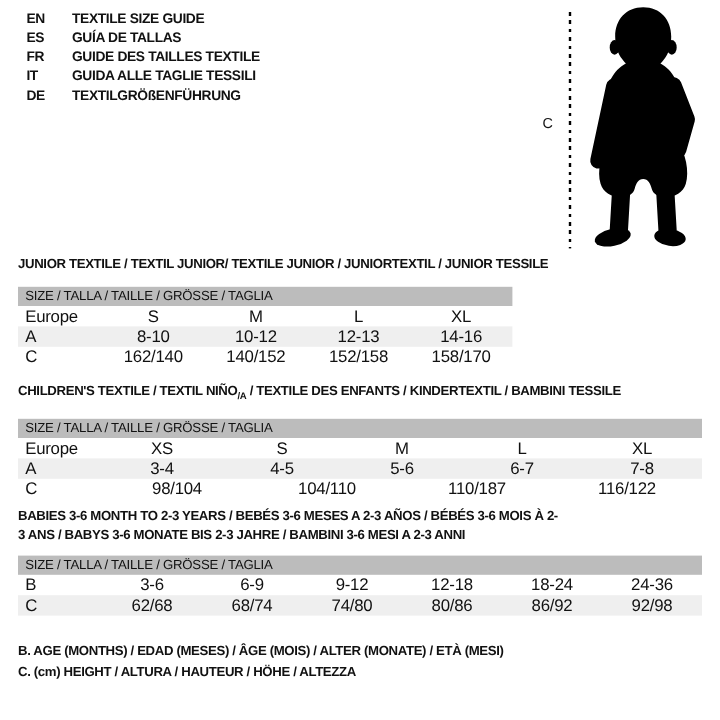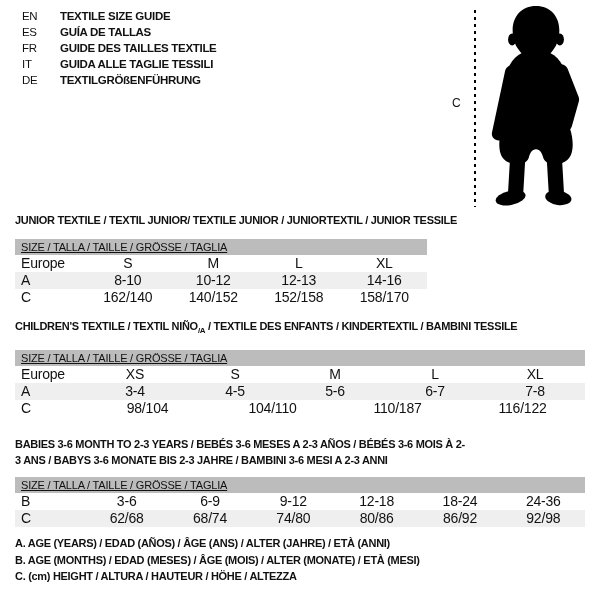--- a/index.html
+++ b/index.html
@@ -10,48 +10,48 @@
     width:600px;height:600px;background:#ffffff;
     font-family:"Liberation Sans", sans-serif;
     color:var(--ink);
     position:relative;overflow:hidden;
   }
   .page{position:absolute;inset:0;}
 
   
   .lang-list{position:absolute;left:22px;top:8px;}
   .lang-row{display:flex;line-height:16px;}
-  .lang-code{width:38px;font-size:11.5px;font-weight:400;letter-spacing:-0.3px;}
+  .lang-code{width:38px;font-size:11.5px;font-weight:700;letter-spacing:-0.3px;}
   .lang-title{font-size:11.5px;font-weight:700;letter-spacing:-0.3px;}
 
   
   .figure-area{position:absolute;left:440px;top:0;width:160px;height:215px;}
   .dash-line{
     position:absolute;left:34px;top:10px;width:2px;height:197px;
     background:repeating-linear-gradient(to bottom, #000 0 3px, transparent 3px 7px);
   }
   .c-label{position:absolute;left:12px;top:96px;font-size:12px;font-weight:400;}
   .baby-svg{position:absolute;left:44px;top:5px;width:104px;height:203px;}
 
   
   .sec{position:absolute;left:15px;width:570px;}
   #section-0{top:212px;}
   #section-1{top:318px;}
-  #section-2{top:422px;margin-top:14px;}
+  #section-2{top:422px;}
   .sec-heading{
     font-size:11px;font-weight:700;letter-spacing:-0.3px;line-height:16px;
   }
   #section-2 .sec-heading{width:452px;}
   .sec-heading .sub{font-size:8px;vertical-align:sub;}
   .tbl{margin-top:11px;width:570px;}
   #section-0 .tbl{width:412px;}
   #section-2 .tbl{margin-top:9px;}
   .tbl-header{
     background:var(--bar);height:16px;line-height:16px;
-    font-size:11px;letter-spacing:-0.2px;padding-left:6px;text-decoration:underline;
+    font-size:11px;letter-spacing:-0.2px;padding-left:6px;
   }
   .tbl-row{display:flex;height:17px;line-height:17px;font-size:14px;letter-spacing:-0.2px;}
   .tbl-row.shaded{background:var(--stripe);}
   .cell-label{width:70px;padding-left:6px;box-sizing:border-box;text-align:left;}
   .cell-val{flex:1;text-align:center;}
 
   
   .footnotes{position:absolute;left:15px;top:535px;}
   .footnote{font-size:11px;font-weight:700;letter-spacing:-0.3px;line-height:16.5px;}
 </style>
@@ -184,17 +184,16 @@
           <div class="cell-val">68/74</div>
           <div class="cell-val">74/80</div>
           <div class="cell-val">80/86</div>
           <div class="cell-val">86/92</div>
           <div class="cell-val">92/98</div>
         </div>
       </div>
     </section>
 
   <div class="footnotes" id="footnotes">
-      <div class="footnote">A. AGE (YEARS) / EDAD (AÑOS) / ÂGE (ANS) / ALTER (JAHRE) / ETÀ (ANNI)</div>
       <div class="footnote">B. AGE (MONTHS) / EDAD (MESES) / ÂGE (MOIS) / ALTER (MONATE) / ETÀ (MESI)</div>
       <div class="footnote">C. (cm) HEIGHT / ALTURA / HAUTEUR / HÖHE / ALTEZZA</div>
     </div>
 </div>
 
 </body></html>

